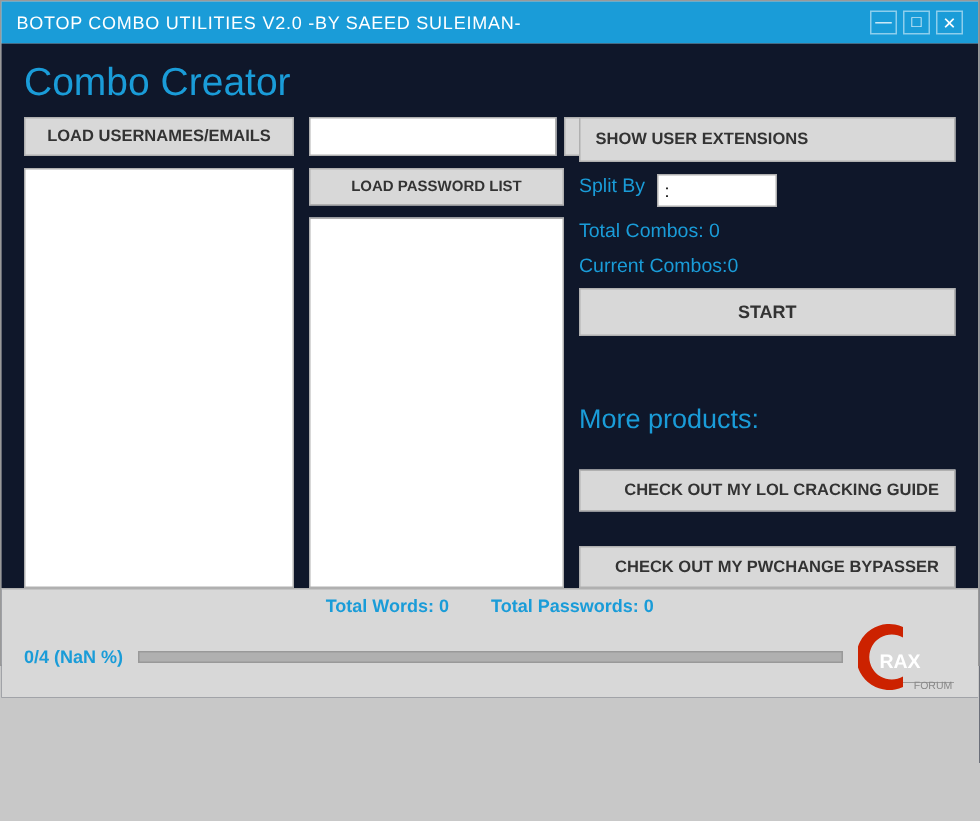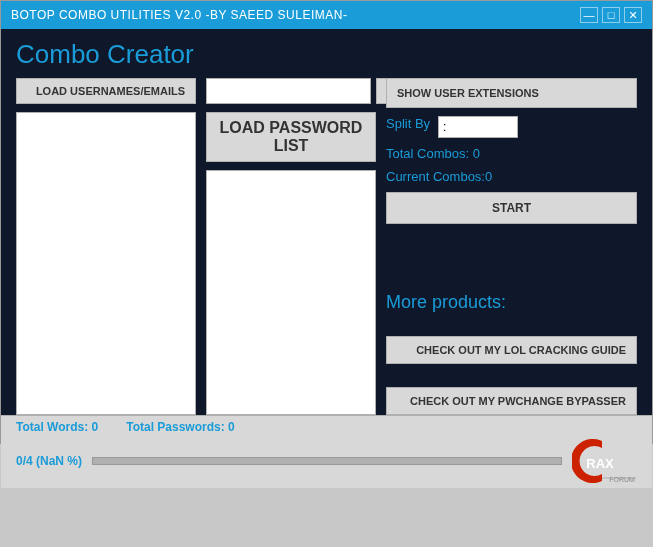--- a/index.html
+++ b/index.html
@@ -76,21 +76,21 @@
       flex-shrink: 0;
     }
     .load-btn {
       background: #d8d8d8;
       border: 1px solid #b0b0b0;
       color: #333;
       font-size: 11px;
       font-weight: bold;
       padding: 6px 10px;
       cursor: pointer;
-      text-align: right;
+      text-align: center;
     }
     .left-list {
       flex: 1;
       background: white;
       border: 1px solid #b0b0b0;
       min-height: 280px;
     }
     .middle-panel {
       display: flex;
       flex-direction: column;
@@ -118,21 +118,21 @@
       font-size: 11px;
       font-weight: bold;
       padding: 4px 10px;
       cursor: pointer;
       height: 26px;
     }
     .load-pw-btn {
       background: #d8d8d8;
       border: 1px solid #b0b0b0;
       color: #333;
-      font-size: 16px;
+      font-size: 10px;
       font-weight: bold;
       padding: 6px 10px;
       cursor: pointer;
       text-align: center;
     }
     .middle-list {
       flex: 1;
       background: white;
       border: 1px solid #b0b0b0;
       min-height: 245px;
@@ -205,20 +205,21 @@
     .right-spacer { flex: 1; }
     .status-bar {
       background: #d8d8d8;
       border-top: 1px solid #b0b0b0;
       padding: 4px 15px 2px 15px;
       flex-shrink: 0;
     }
     .status-row {
       display: flex;
       gap: 28px;
+      justify-content: center;
     }
     .status-text {
       color: #1a9cd8;
       font-size: 12px;
       font-weight: bold;
     }
     .progress-row {
       display: flex;
       align-items: center;
       gap: 10px;

